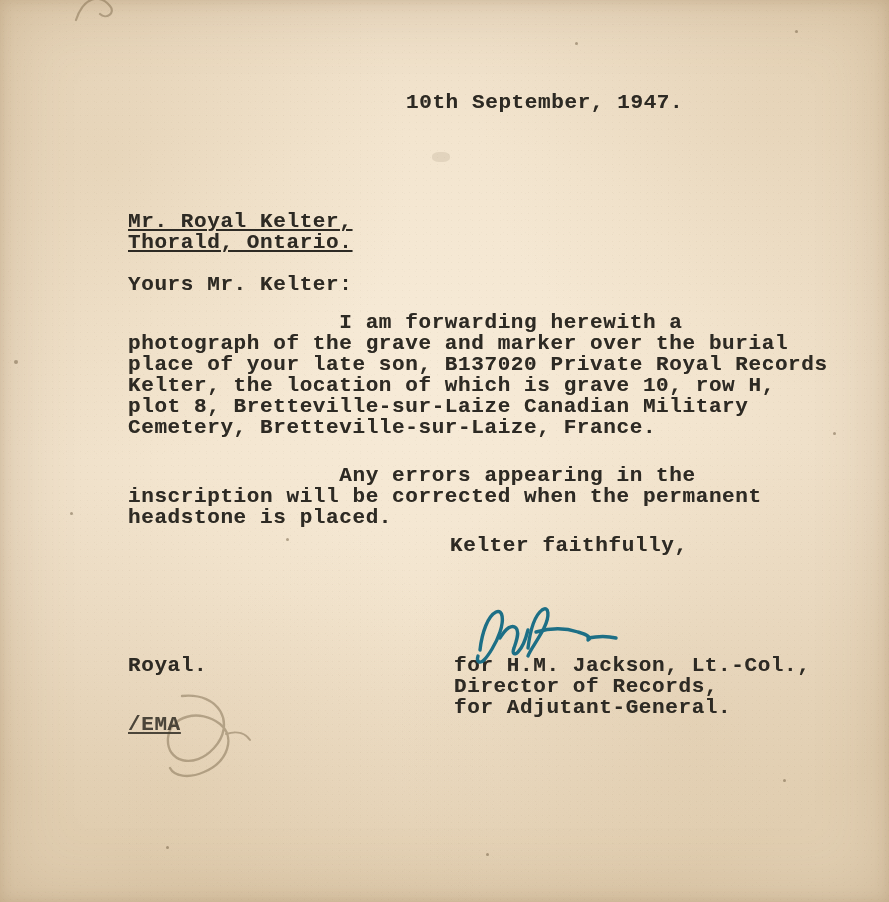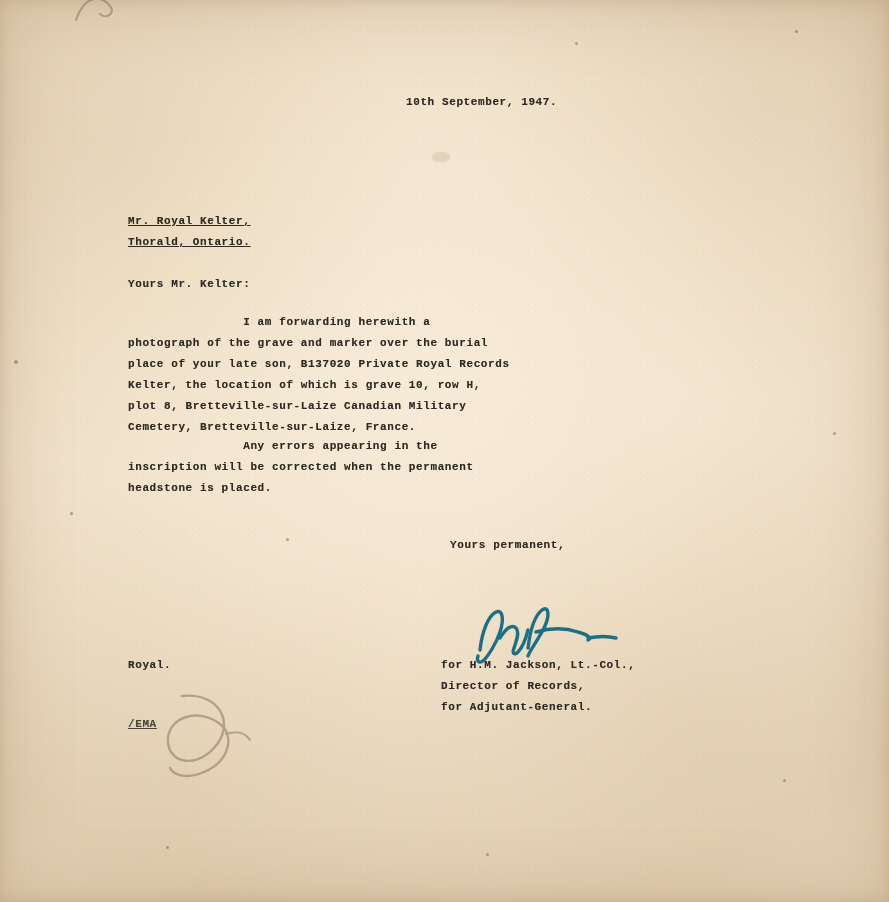--- a/index.html
+++ b/index.html
@@ -47,39 +47,39 @@
     background-size: 7px 7px, 11px 13px;
     background-position: 0 0, 3px 5px;
     opacity: 0.5;
     pointer-events: none;
   }
 
   .typed {
     position: absolute;
     color: #2d2a24;
     font-family: "Liberation Mono", monospace;
-    font-size: 11px;
+    font-size: 21px;
     letter-spacing: 0.6px;
     font-weight: 700;
     line-height: 21px;
     white-space: pre;
     text-shadow: 0 0 0.6px rgba(60,50,35,0.45);
     z-index: 3;
   }
   .faded { color: #403b31; opacity: 0.93; }
 
   #date-line      { left: 406px; top: 92px; }
   #addressee      { left: 128px; top: 211px; text-decoration: underline; }
   #salutation     { left: 128px; top: 274px; }
   #para-1         { left: 128px; top: 312px; }
-  #para-2         { left: 128px; top: 436px; }
+  #para-2         { left: 128px; top: 465px; }
   #closing        { left: 450px; top: 535px; }
   #encl           { left: 128px; top: 655px; }
   #initials       { left: 128px; top: 714px; text-decoration: underline; }
-  #signature-block{ left: 441px; top: 655px; }
+  #signature-block{ left: 454px; top: 655px; }
 
   
   #signature {
     position: absolute;
     left: 470px;
     top: 598px;
     width: 170px;
     height: 70px;
     z-index: 4;
     pointer-events: none;
@@ -146,21 +146,21 @@
 photograph of the grave and marker over the burial
 place of your late son, B137020 Private Royal Records
 Kelter, the location of which is grave 10, row H,
 plot 8, Bretteville-sur-Laize Canadian Military
 Cemetery, Bretteville-sur-Laize, France.</div>
 
   <div class="typed" id="para-2">                Any errors appearing in the
 inscription will be corrected when the permanent
 headstone is placed.</div>
 
-  <div class="typed" id="closing">Yours permanent,</div>
+  <div class="typed" id="closing">Kelter faithfully,</div>
 
   <svg id="signature" viewBox="0 0 170 70">
     <g fill="none" stroke="#1d6f86" stroke-width="3.4" stroke-linecap="round" stroke-linejoin="round">
       <path d="M10 52 C12 34, 18 18, 26 14 C33 11, 34 22, 30 34 C26 46, 18 58, 14 62 C10 66, 6 64, 8 58"></path>
       <path d="M30 40 C36 30, 42 26, 46 30 C50 34, 46 44, 44 50 C42 55, 44 58, 48 54 C52 50, 56 40, 58 32"></path>
       <path d="M58 50 C60 34, 64 18, 72 12 C79 7, 80 18, 74 30 C68 42, 60 52, 58 58"></path>
       <path d="M66 34 C80 30, 96 30, 108 34 C118 37, 122 40, 118 42"></path>
       <path d="M118 40 C128 38, 138 38, 146 40"></path>
     </g>
   </svg>

